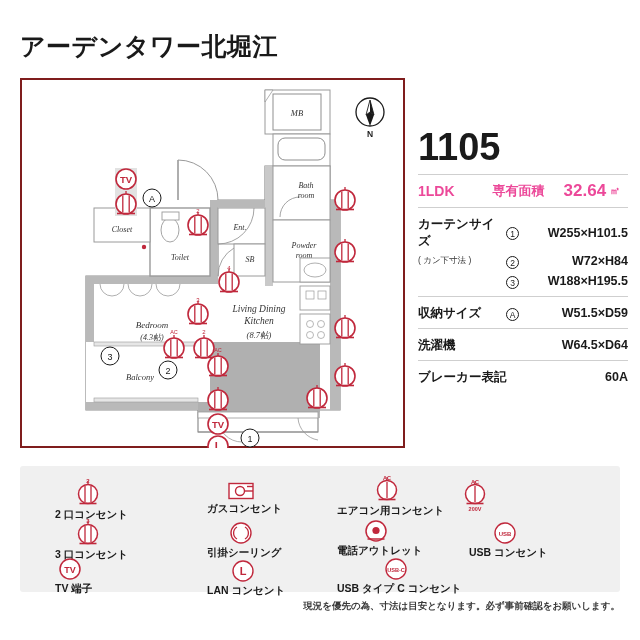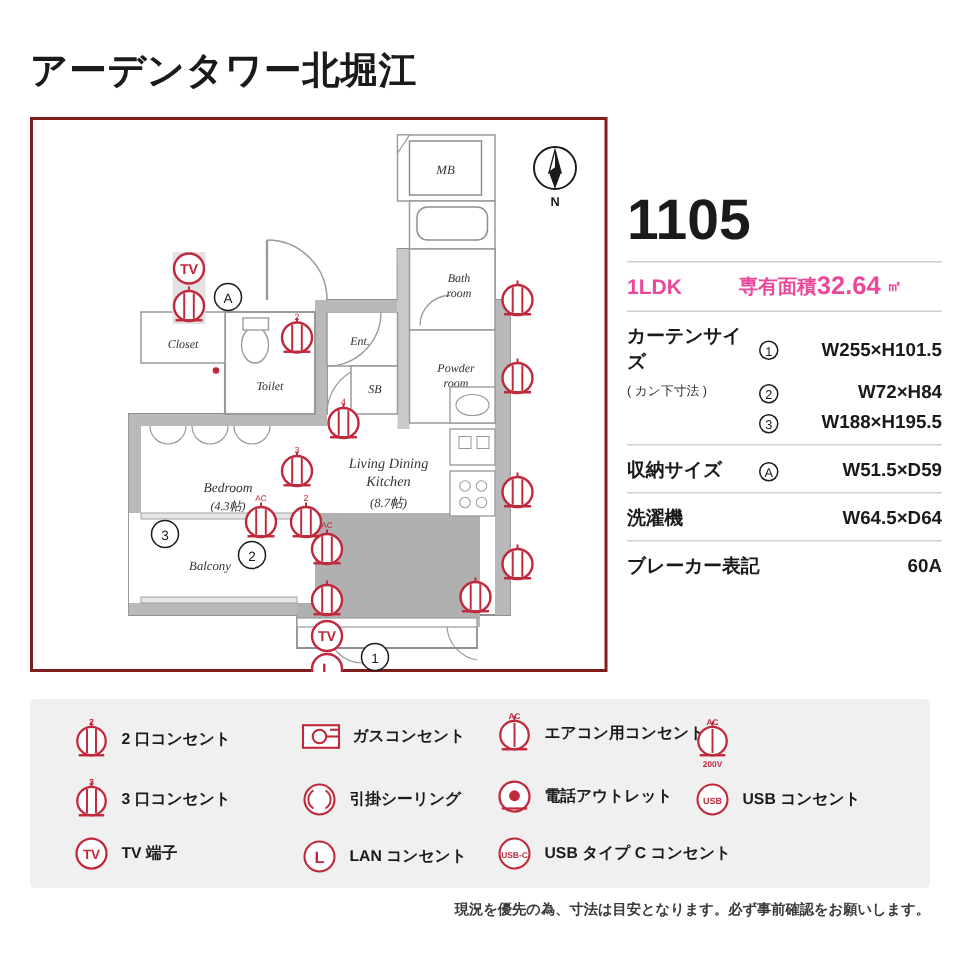--- a/index.html
+++ b/index.html
@@ -51,21 +51,21 @@
     align-items: center;
     font-size: 12.5px;
     font-weight: bold;
     color: #ec4899;
     margin: 4px 0;
   }
   .row .lbl { flex: 0 0 auto; }
 
   #type-row { font-size: 14px; font-weight: bold; }
   #type-row .area-label { margin-left: 38px; font-size: 13px; }
-  #type-row .area-val { margin-left: 0; font-size: 17px; }
+  #type-row .area-val { margin-left: 19px; font-size: 17px; }
   #type-row .area-unit { margin-left: 4px; font-size: 10px; }
 
   .spec-block { margin-top: 8px; }
   .spec-line {
     display: flex;
     align-items: center;
     font-size: 12px;
     font-weight: bold;
     color: #1a1a1a;
     margin: 3px 0;
@@ -97,20 +97,21 @@
     border-radius: 3px;
   }
   .legend-item {
     position: absolute;
     display: flex;
     align-items: center;
     font-size: 10.5px;
     font-weight: bold;
     color: #1a1a1a;
     white-space: nowrap;
+    flex-direction: column;
   }
   .legend-item .lg-txt { margin-left: 7px; }
 
   
   #footer {
     position: absolute;
     left: 0; top: 600px;
     width: 620px;
     text-align: right;
     font-size: 9.5px;

